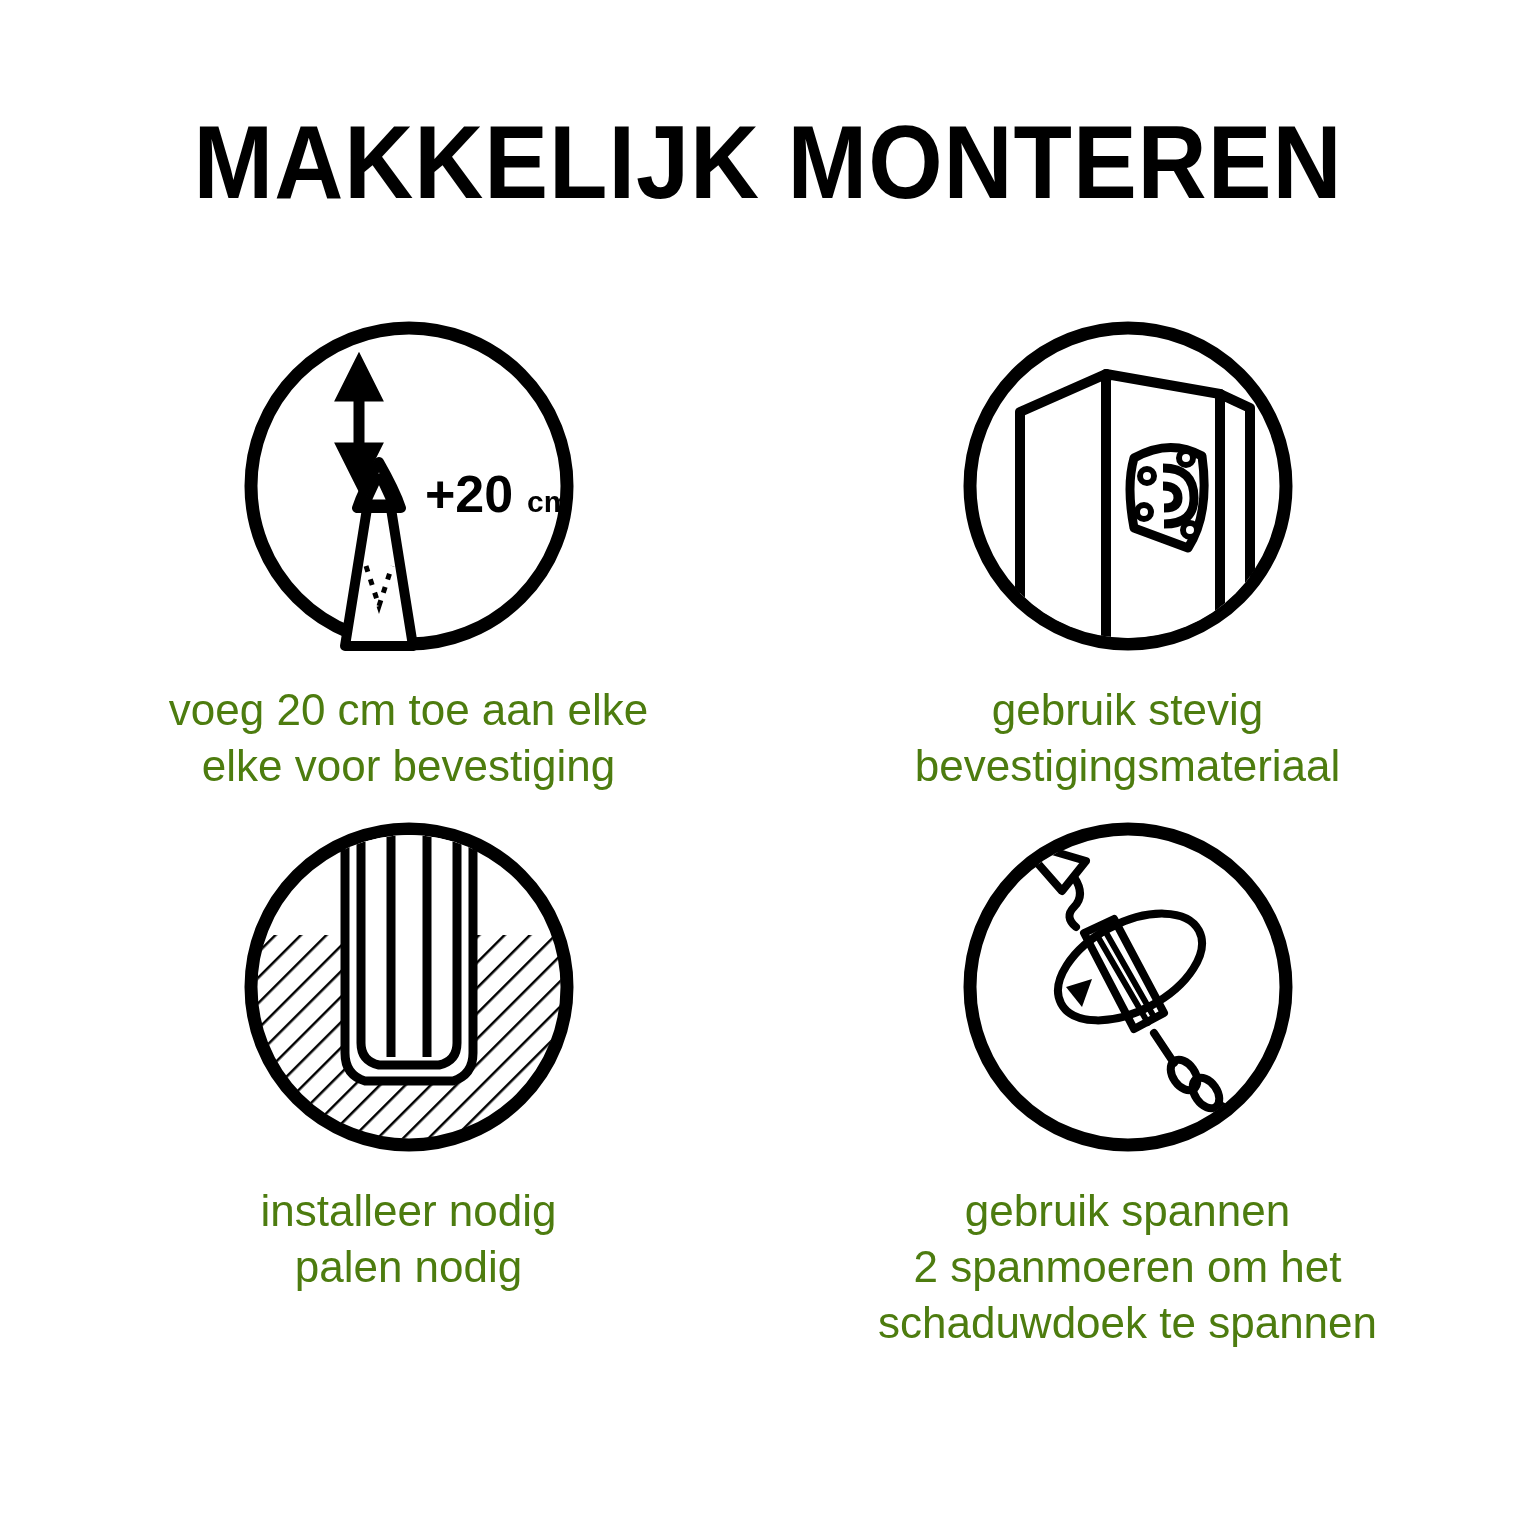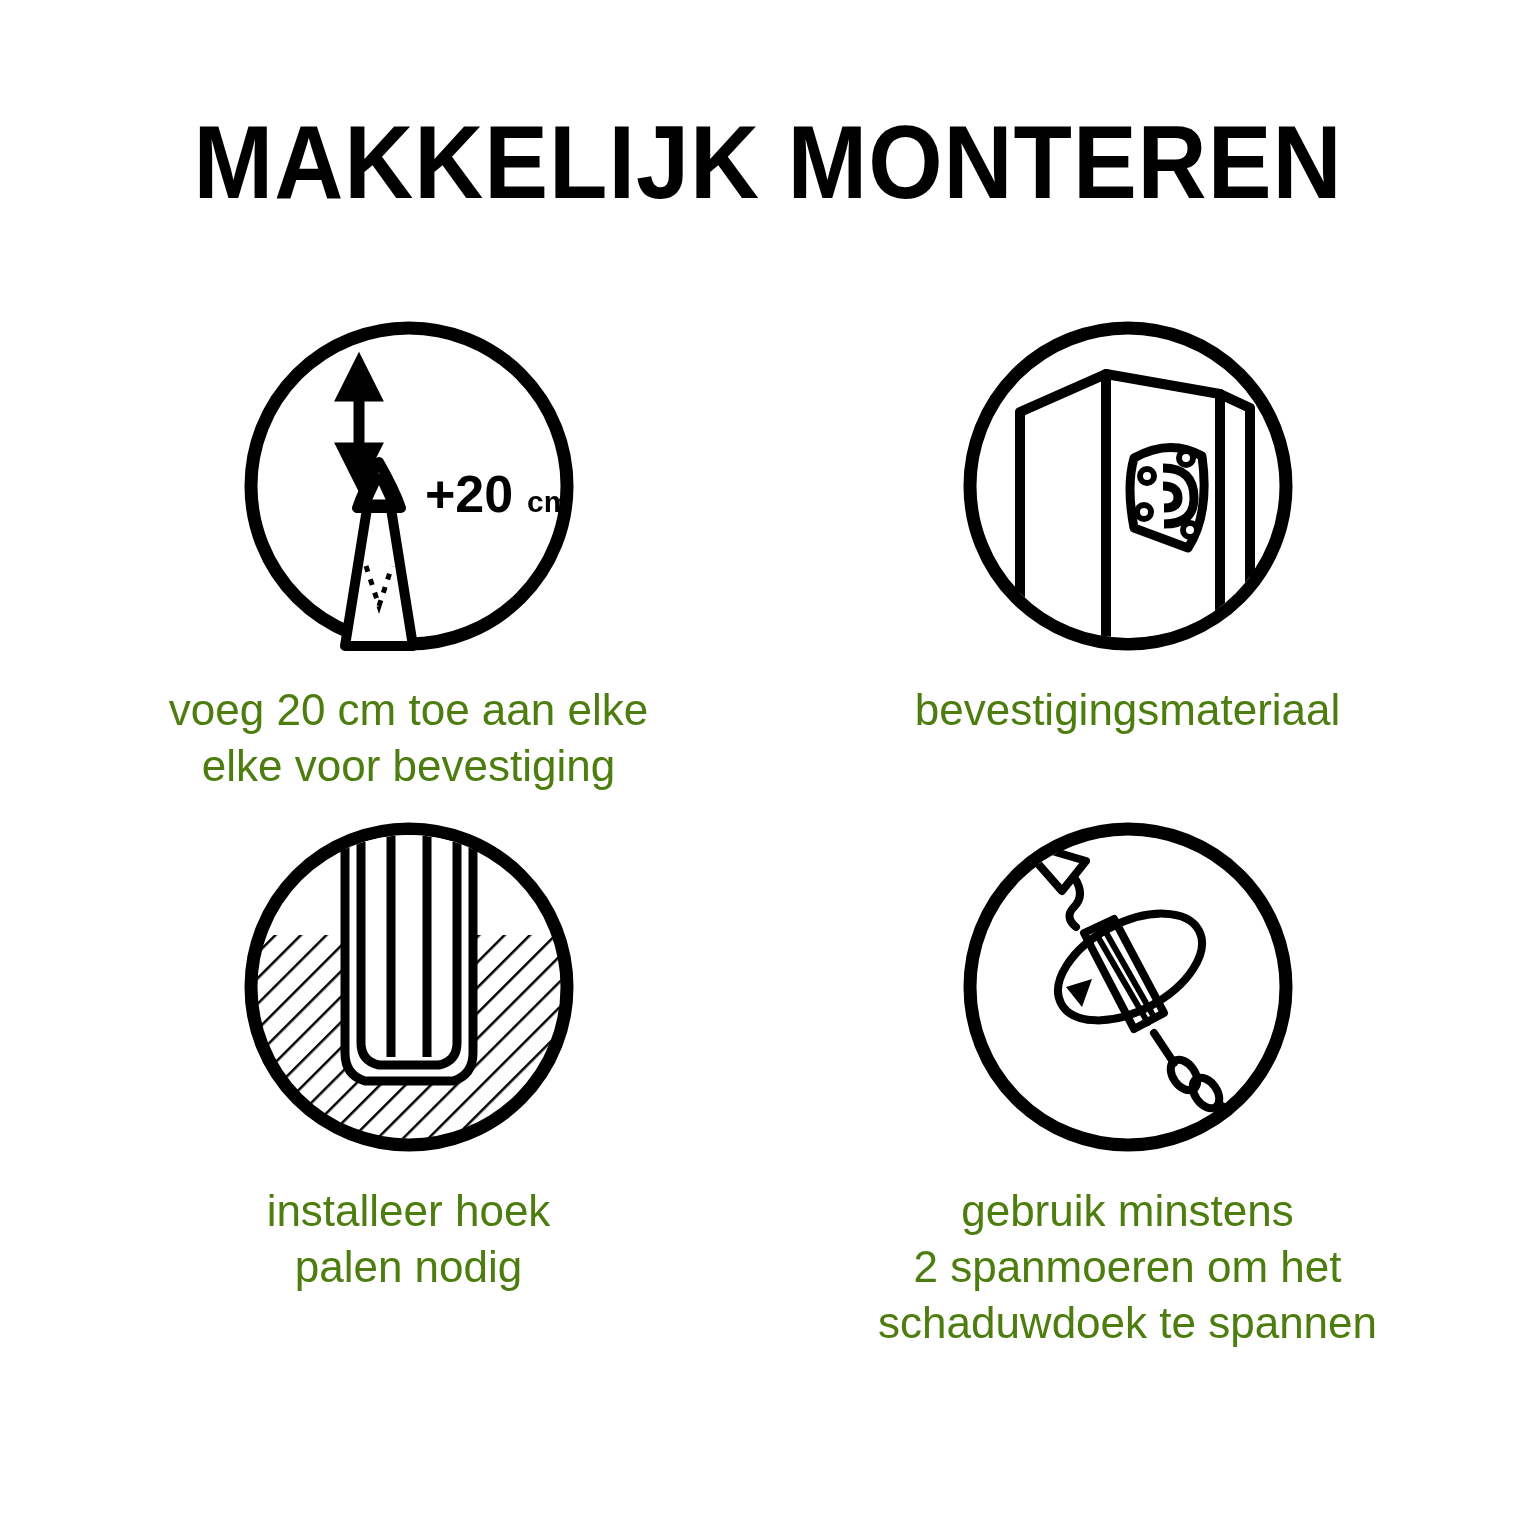--- a/index.html
+++ b/index.html
@@ -136,20 +136,21 @@
 
           <g fill="#fff" stroke="#000" stroke-width="6">
             <circle cx="189" cy="160" r="7"></circle>
             <circle cx="186" cy="196" r="7"></circle>
             <circle cx="228" cy="142" r="7"></circle>
             <circle cx="232" cy="214" r="7"></circle>
           </g>
         </svg>
       </div>
       <div class="caption">
+        <div>gebruik stevig</div>
         <div>bevestigingsmateriaal</div>
       </div>
     </div>
 
     <div class="cell">
       <div class="circle-wrap">
         <svg width="340" height="340" viewBox="0 0 340 340" aria-hidden="true">
           <defs>
             <clipPath id="c3">
                 <circle cx="170" cy="170" r="152"></circle>
@@ -164,21 +165,21 @@
             <rect x="10" y="118" width="320" height="220" fill="url(#hatch)"></rect>
 
             <path d="M106 10 L106 236 Q106 258 126 264 L214 264 Q234 258 234 236 L234 10 Z" fill="#fff" stroke="#000" stroke-width="9"></path>
             <path d="M122 10 L122 226 Q122 244 140 248 L200 248 Q218 244 218 226 L218 10 Z" fill="#fff" stroke="#000" stroke-width="9"></path>
             <line x1="152" y1="10" x2="152" y2="240" stroke="#000" stroke-width="9"></line>
             <line x1="188" y1="10" x2="188" y2="240" stroke="#000" stroke-width="9"></line>
           </g>
         </svg>
       </div>
       <div class="caption">
-        <div>installeer hoek</div>
+        <div>installeer nodig</div>
         <div>palen nodig</div>
       </div>
     </div>
 
     <div class="cell">
       <div class="circle-wrap">
         <svg width="340" height="340" viewBox="0 0 340 340" aria-hidden="true">
           <defs>
             <clipPath id="c4">
                 <circle cx="170" cy="170" r="152"></circle>
@@ -198,20 +199,20 @@
             <polygon points="108,170 134,162 124,190" fill="#000" stroke="none"></polygon>
 
             <path d="M196 216 L216 246"></path>
             <ellipse cx="226" cy="258" rx="11" ry="17" transform="rotate(-35 226 258)"></ellipse>
             <ellipse cx="248" cy="276" rx="11" ry="17" transform="rotate(-35 248 276)"></ellipse>
             <path d="M262 288 L318 316"></path>
           </g>
         </svg>
       </div>
       <div class="caption">
-        <div>gebruik minstens</div>
+        <div>gebruik spannen</div>
         <div>2 spanmoeren om het</div>
         <div>schaduwdoek te spannen</div>
       </div>
     </div>
 
   </div>
 </div>
 
 </body></html>

